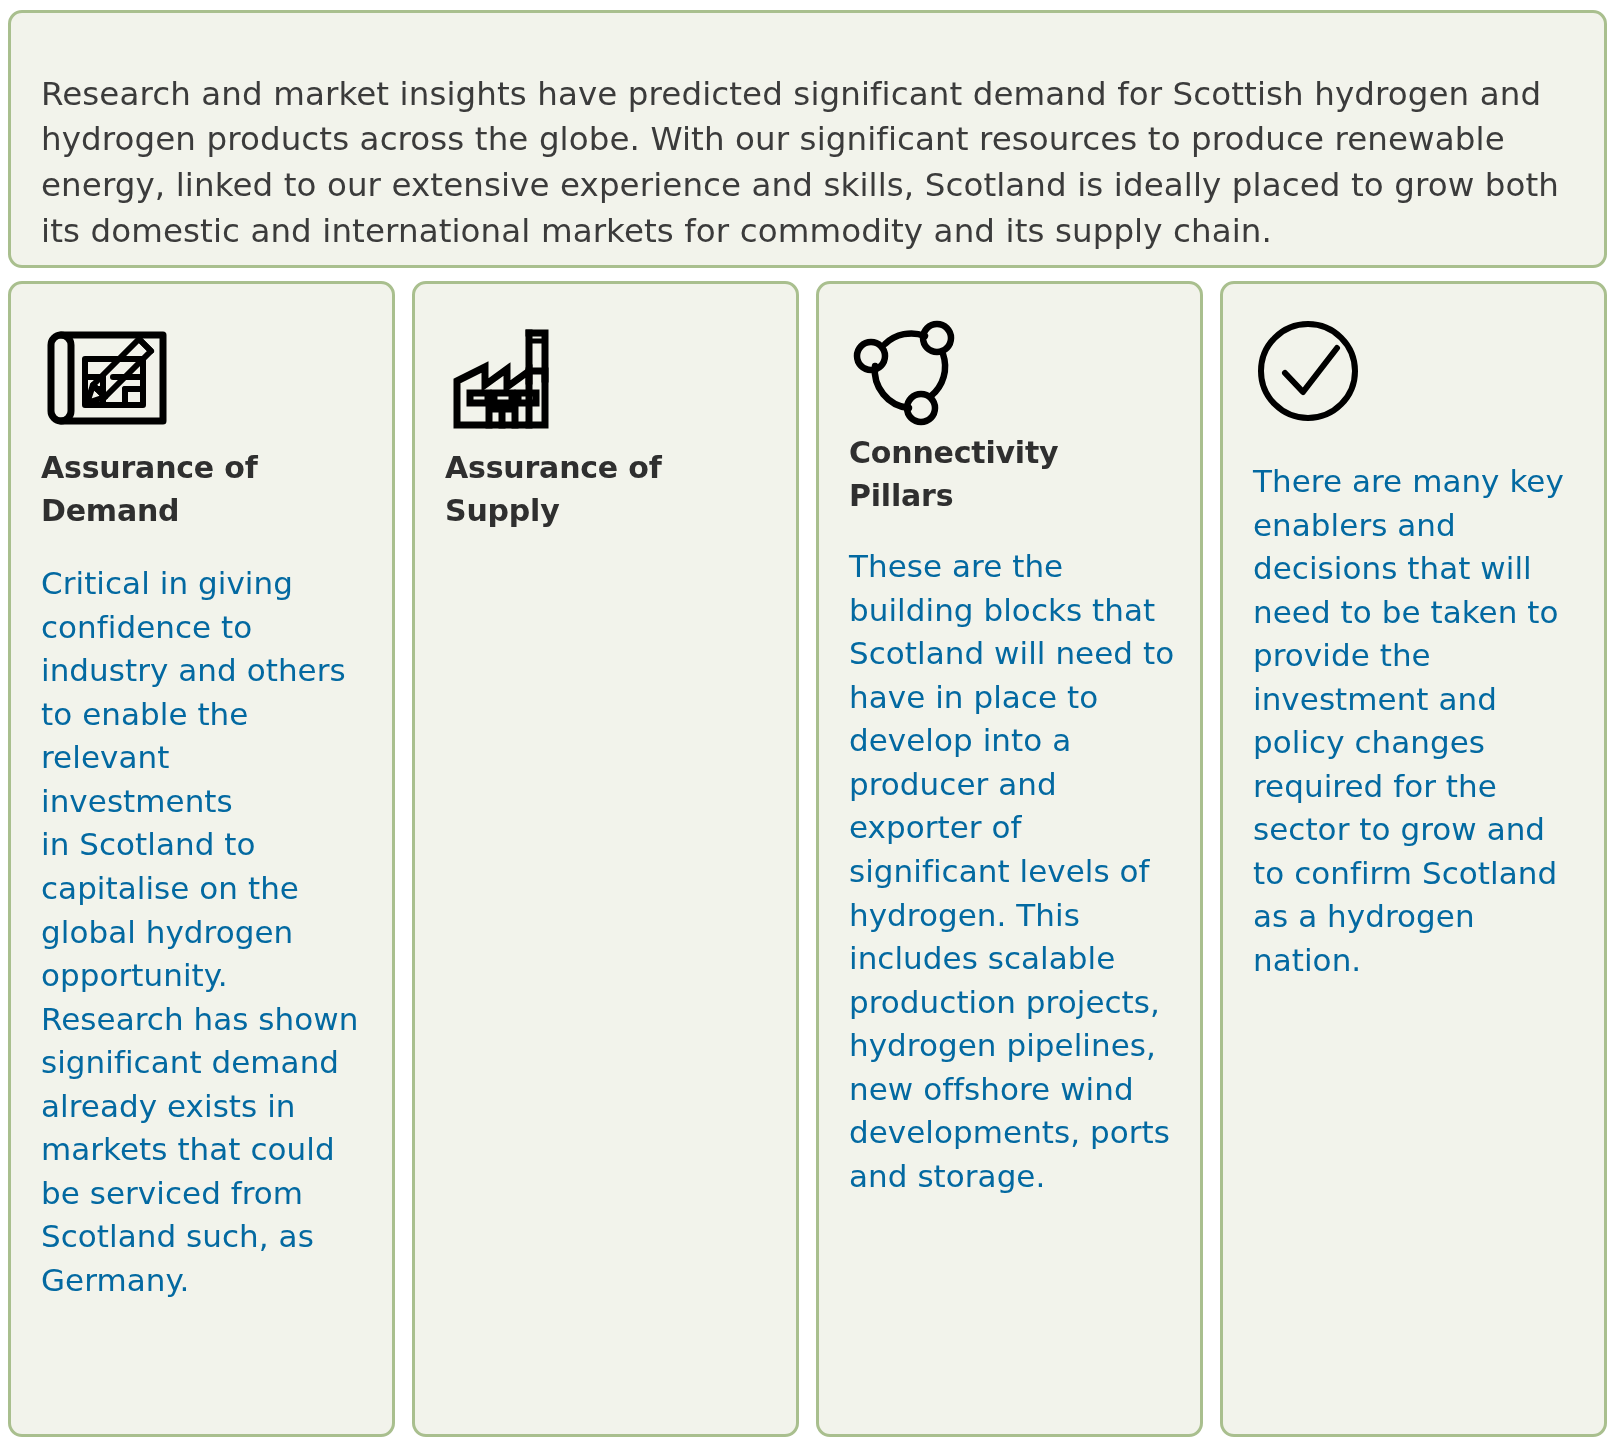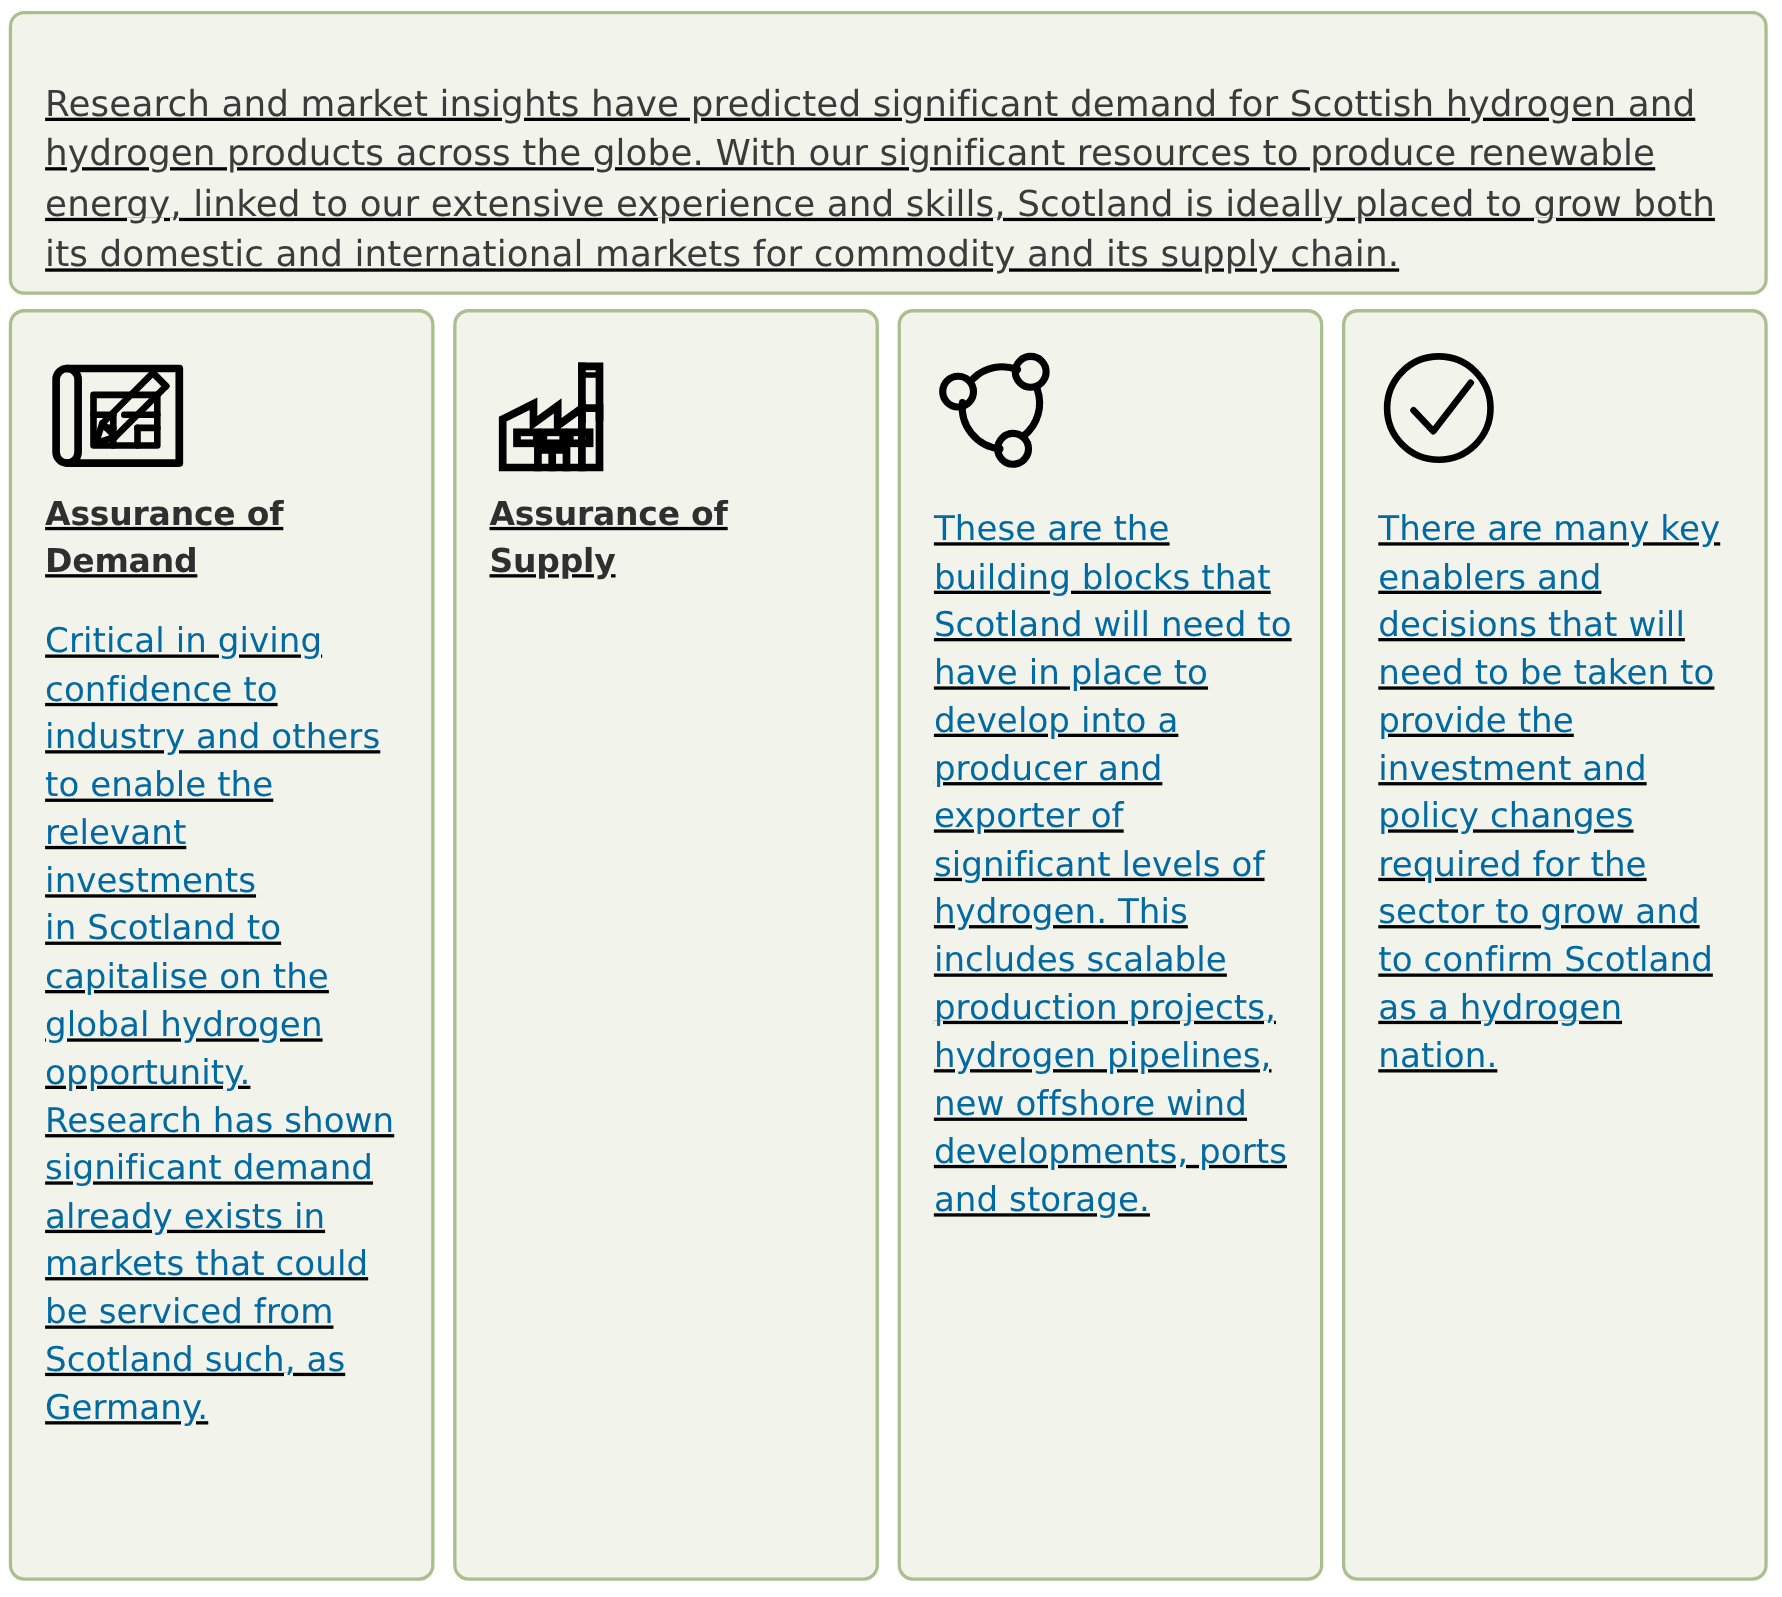--- a/index.html
+++ b/index.html
@@ -14,21 +14,20 @@
     overflow: hidden;
   }
   .page {
     position: relative;
     width: 1620px;
     height: 1452px;
     box-sizing: border-box;
     padding: 10px 13px 15px 8px;
     display: flex;
     flex-direction: column;
-    text-decoration: underline;
   }
 
   
   .banner {
     box-sizing: border-box;
     border: 3px solid #a9bf8e;
     border-radius: 14px;
     background: #f2f3eb;
     padding: 26px 30px 30px 30px;
     margin-bottom: 13px;
@@ -167,20 +166,22 @@
 
           <path d="M36 28 A38 38 0 0 1 76 20"></path>
           <path d="M94 38 A38 38 0 0 1 82 80"></path>
           <path d="M60 92 A38 38 0 0 1 26 50"></path>
 
           <circle cx="88" cy="22" r="14"></circle>
           <circle cx="22" cy="40" r="14"></circle>
           <circle cx="72" cy="92" r="14"></circle>
         </svg>
       </div>
+      <div class="card-heading">Connectivity
+Pillars</div>
       <div class="card-body">These are the building blocks that Scotland will need to have in place to develop into a producer and exporter of significant levels of hydrogen. This includes scalable production projects, hydrogen pipelines, new offshore wind developments, ports and storage.</div>
     </div>
 
     <div class="card offset-b">
       <div class="card-icon">
         <svg width="110" height="110" viewBox="0 0 110 110" fill="none" stroke="#000000" stroke-width="6" stroke-linecap="round" stroke-linejoin="round" aria-hidden="true">
           <circle cx="55" cy="55" r="47"></circle>
           <path d="M32 57 L50 76 L84 32"></path>
         </svg>
       </div>

